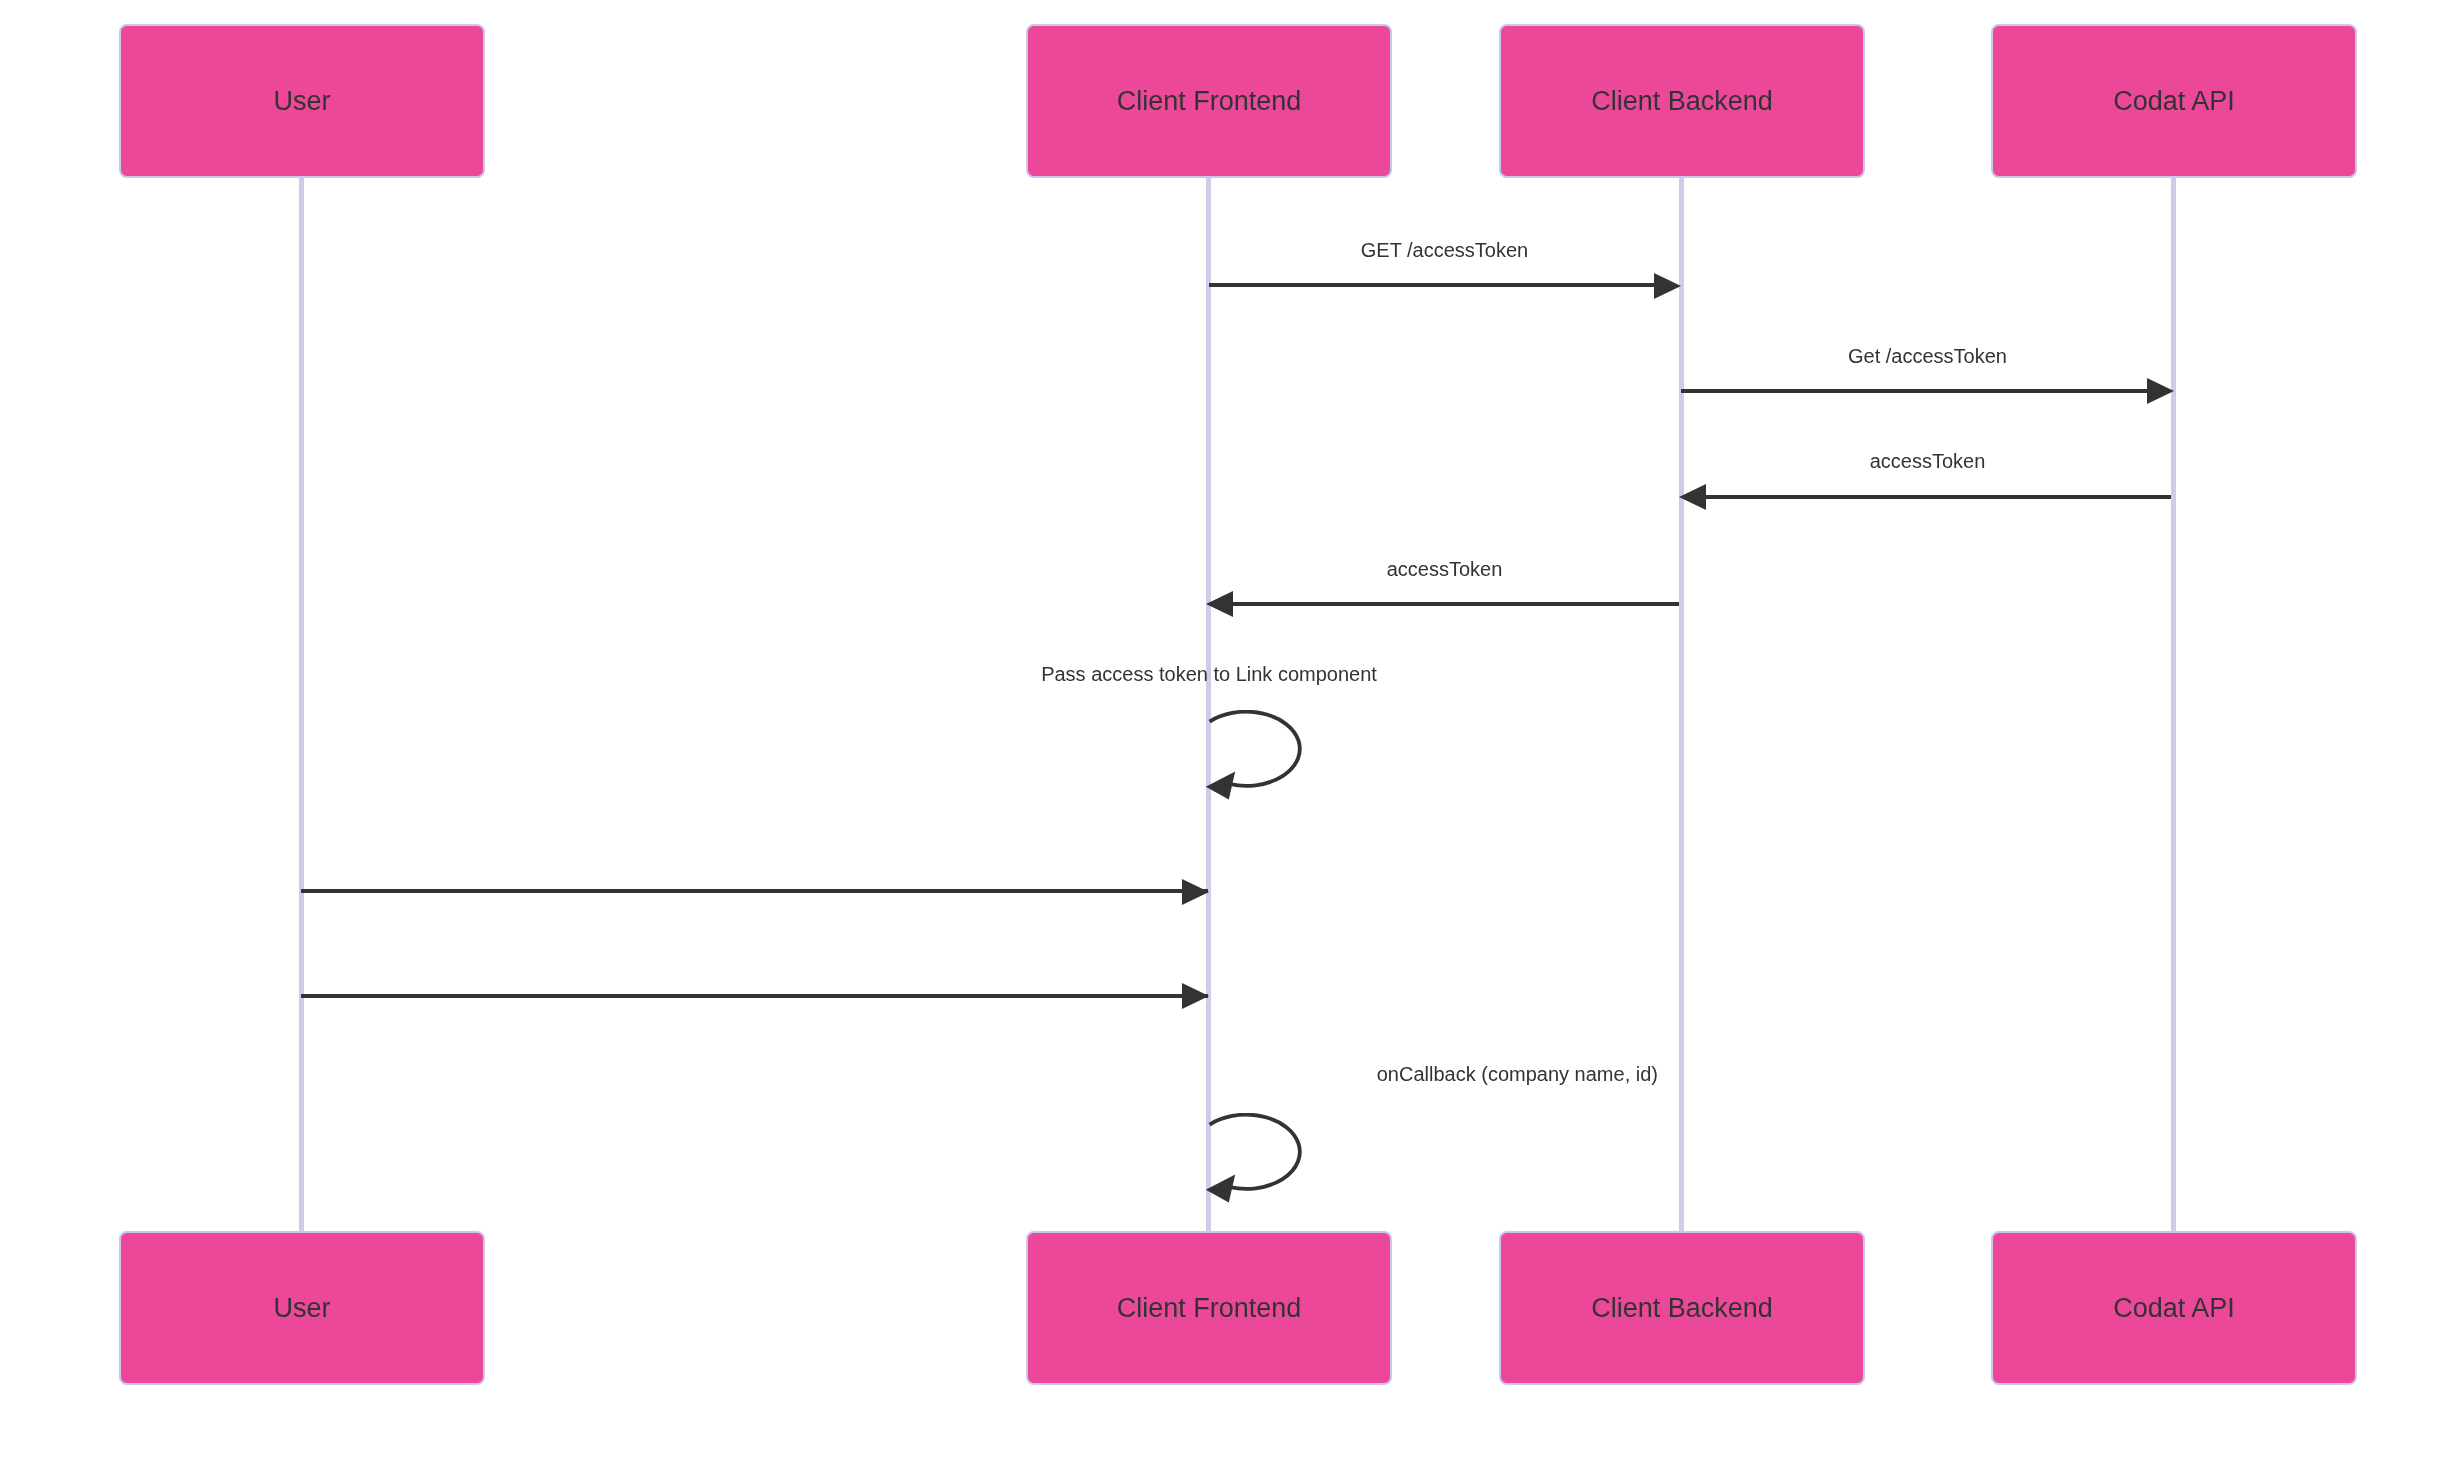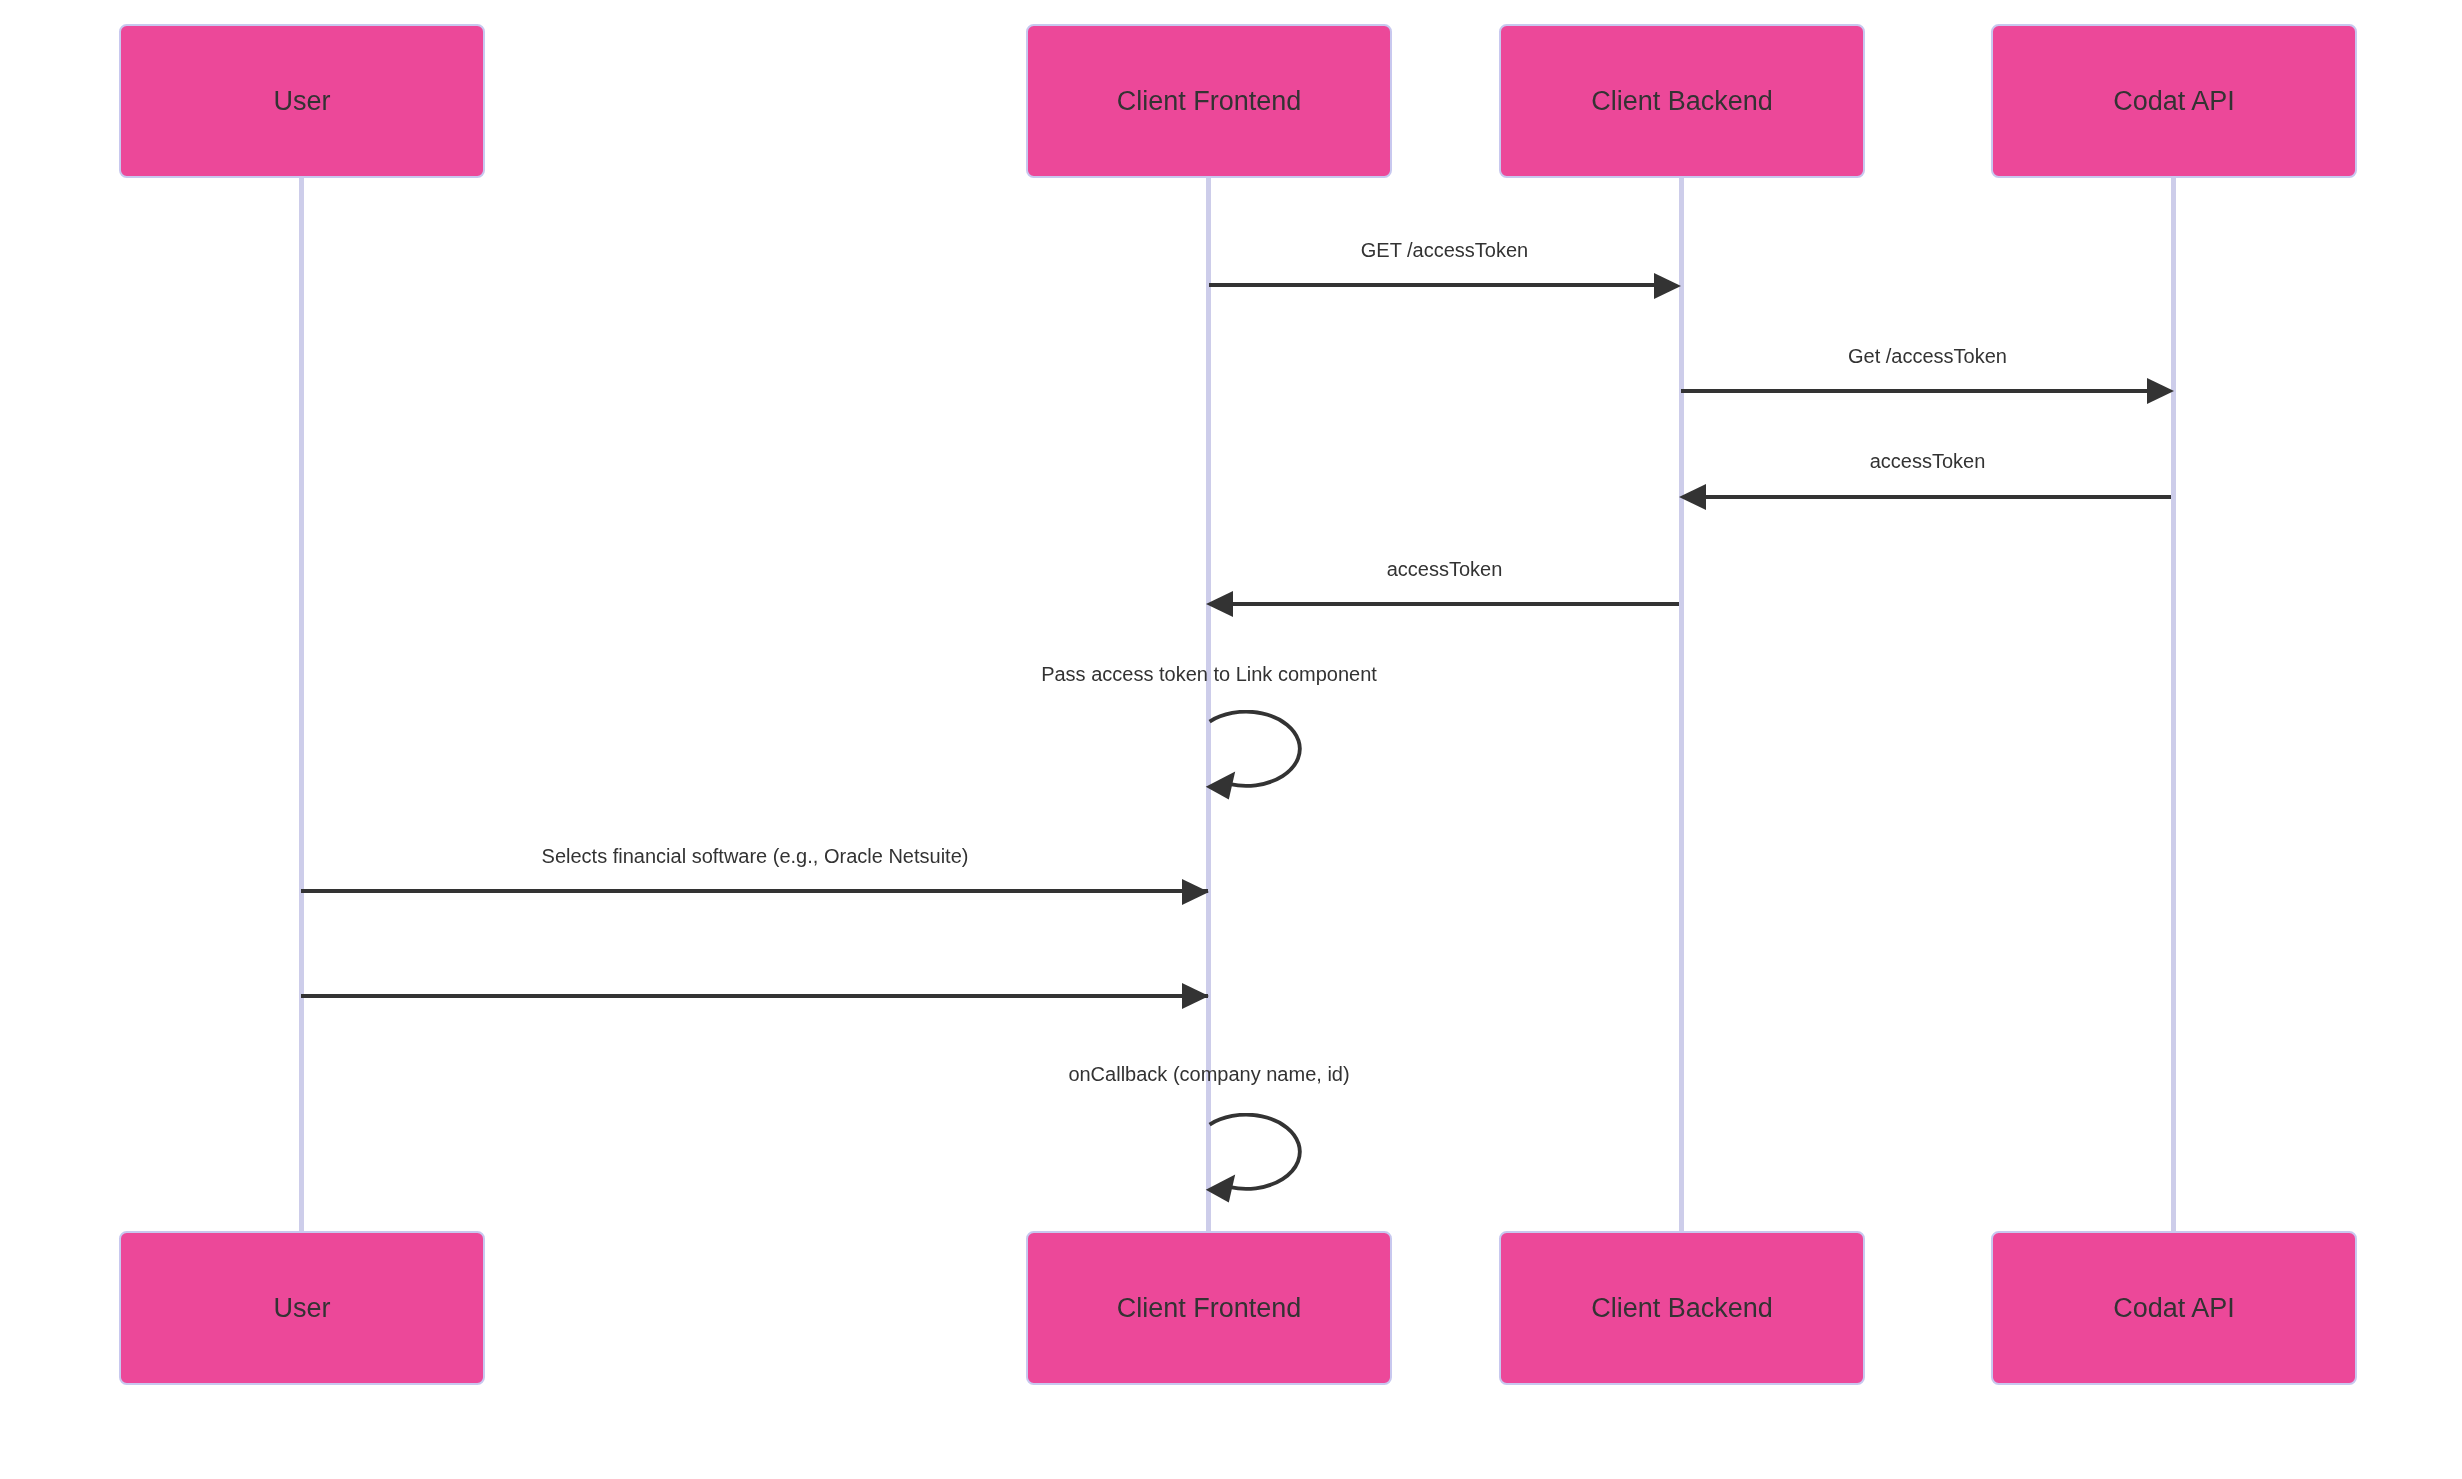--- a/index.html
+++ b/index.html
@@ -108,28 +108,27 @@
   <div class="msg-label" style="left:1060px; top:550px; width:769px;">accessToken</div>
   <div class="msg-line" style="left:1230px; top:602px; width:449px;"></div>
   <div class="arrowhead left" style="left:1206px; top:591px;"></div>
 
   <div class="msg-label" style="left:760px; top:655px; width:898px;">Pass access token to Link component</div>
   <svg class="self-loop" style="left:1203px; top:710px;" viewBox="0 0 240 150">
     <path d="M 10 18 A 84 58 0 1 1 42 116" fill="none" stroke="#333333" stroke-width="6"></path>
     <polygon points="50,96 4,120 40,140" fill="#333333"></polygon>
   </svg>
 
-  <div class="msg-label" style="left:306px; top:837px; width:898px;">Selects financial software (e.g., Oracle Netsuite)</div>
   <div class="msg-line" style="left:301px; top:889px; width:907px;"></div>
   <div class="arrowhead right" style="left:1182px; top:879px;"></div>
 
   <div class="msg-line" style="left:301px; top:994px; width:907px;"></div>
   <div class="arrowhead right" style="left:1182px; top:983px;"></div>
 
-  <div class="msg-label" style="left:760px; top:1055px; width:898px;">onCallback (company name, id)</div>
+  <div class="msg-label" style="left:760px; top:1055px; width:898px;text-align:right;">onCallback (company name, id)</div>
   <svg class="self-loop" style="left:1203px; top:1113px;" viewBox="0 0 240 150">
     <path d="M 10 18 A 84 58 0 1 1 42 116" fill="none" stroke="#333333" stroke-width="6"></path>
     <polygon points="50,96 4,120 40,140" fill="#333333"></polygon>
   </svg>
 
   <div class="actor-box" style="left:119px; top:1231px;">
     <span>User</span>
   </div>
   <div class="actor-box" style="left:1026px; top:1231px;">
     <span>Client Frontend</span>

